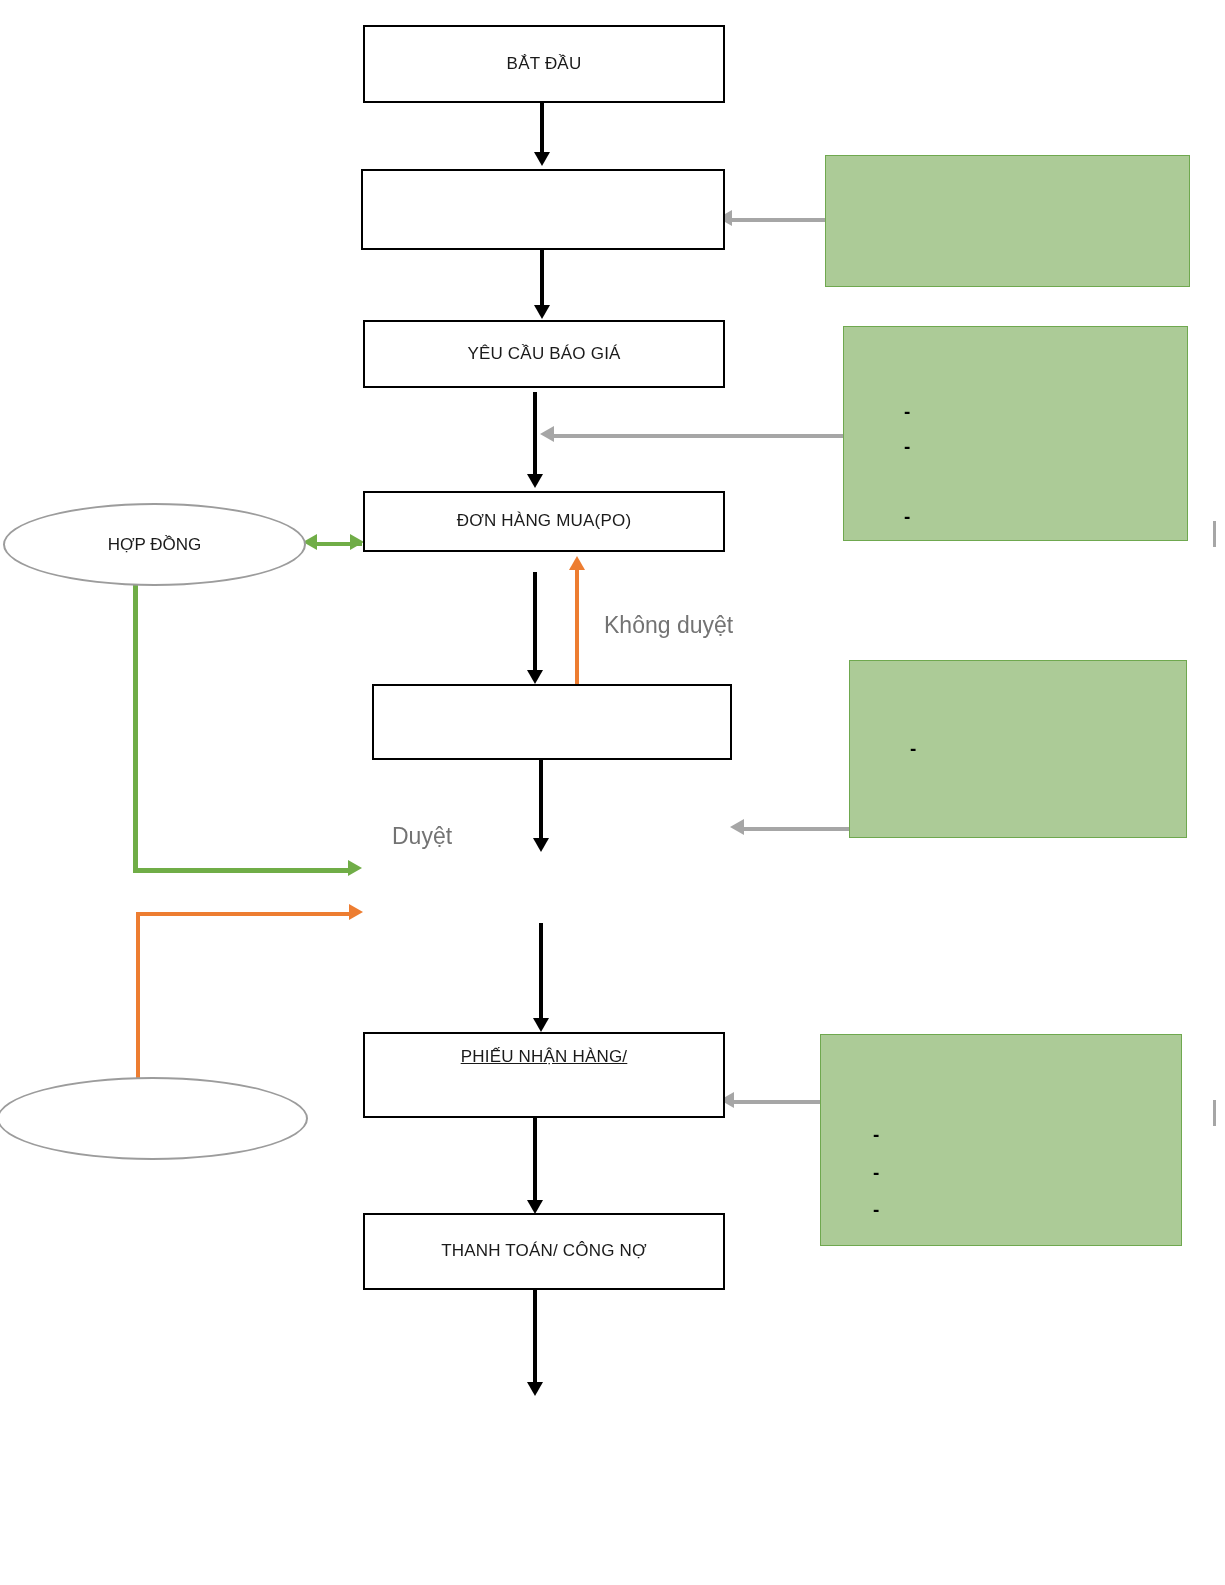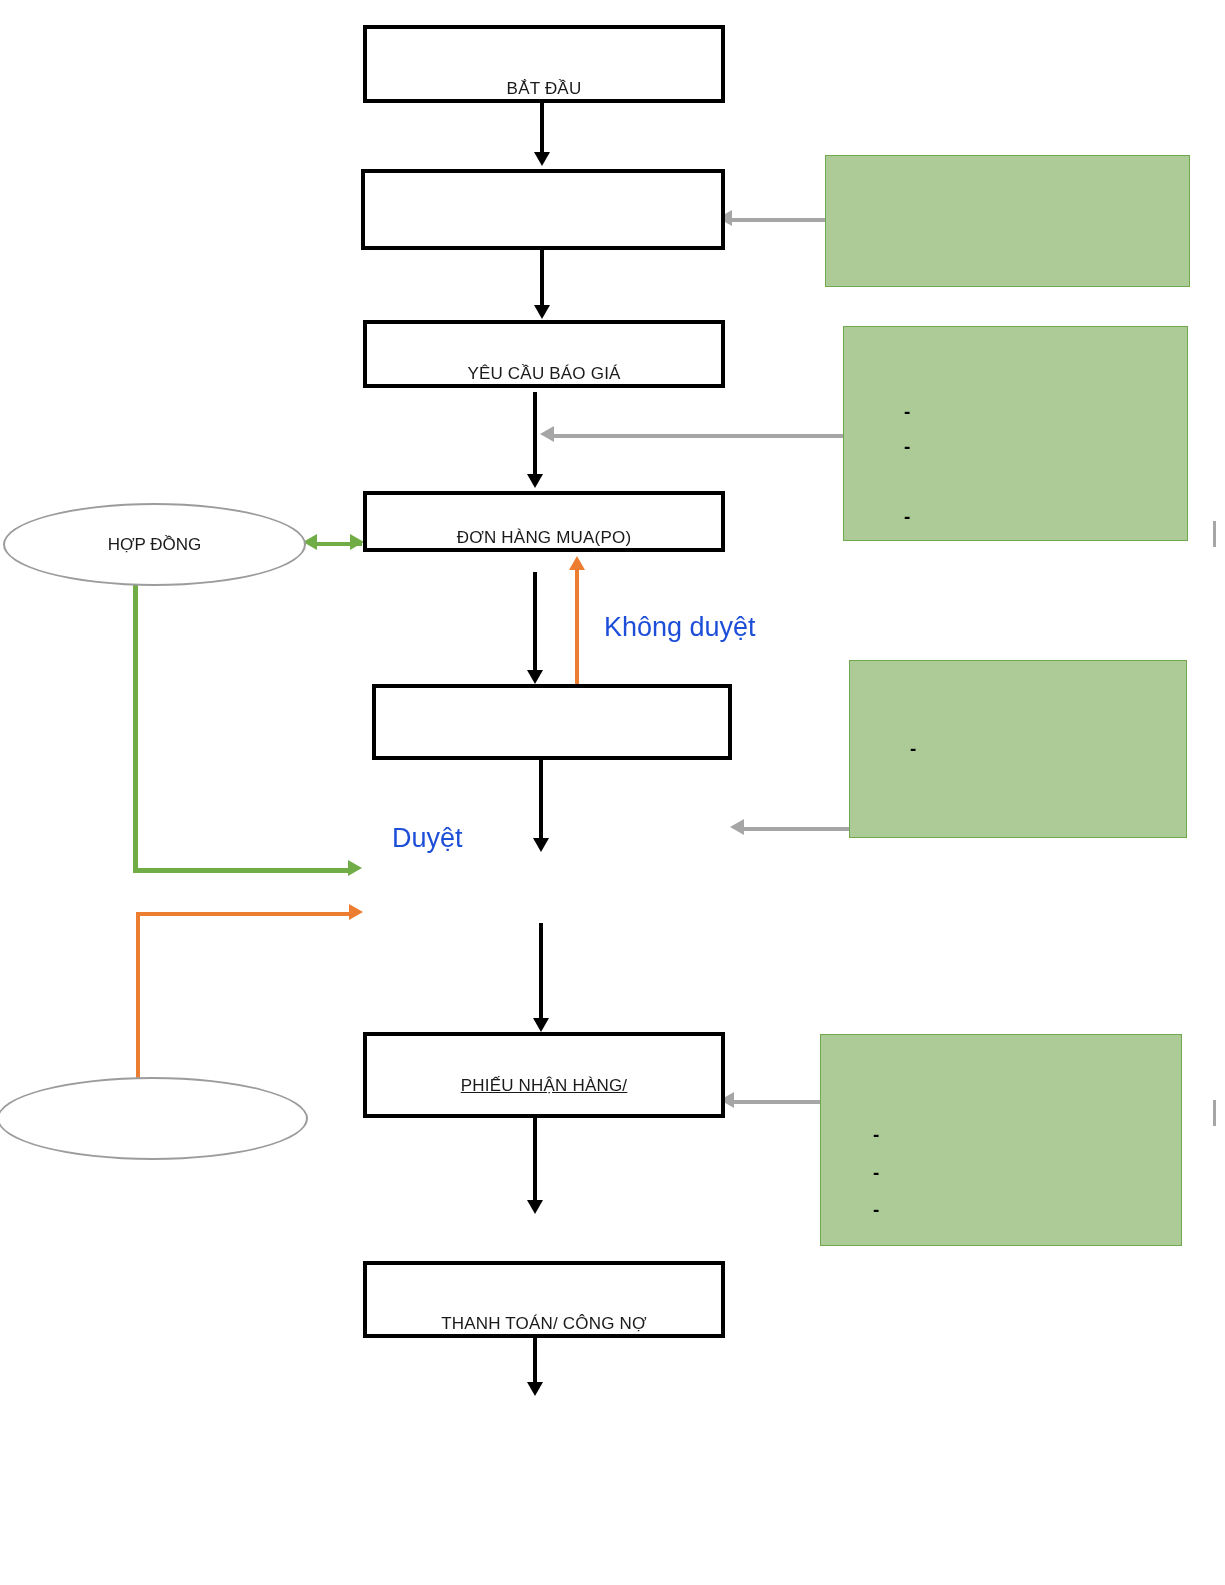--- a/index.html
+++ b/index.html
@@ -14,24 +14,24 @@
     position: relative;
     width: 1225px;
     height: 1585px;
     background: #ffffff;
     overflow: hidden;
   }
   
   .pbox {
     position: absolute;
     box-sizing: border-box;
-    border: 4px solid #000000;
+    border: 2px solid #000000;
     background: #ffffff;
     display: flex;
-    align-items: flex-end;
+    align-items: center;
     justify-content: center;
     text-align: center;
     color: #1a1a1a;
     font-size: 17px;
     letter-spacing: .2px;
     z-index: 6;
   }
   .pbox span { display: block; line-height: 1.2; }
 
   
@@ -86,22 +86,22 @@
     z-index: 5;
   }
   .ah-down { border-left: 8px solid transparent; border-right: 8px solid transparent; }
   .ah-up   { border-left: 8px solid transparent; border-right: 8px solid transparent; }
   .ah-left { border-top: 8px solid transparent; border-bottom: 8px solid transparent; }
   .ah-right{ border-top: 8px solid transparent; border-bottom: 8px solid transparent; }
 
   
   .flabel {
     position: absolute;
-    color: #1d4ed8;
-    font-size: 27px;
+    color: #737373;
+    font-size: 23px;
     white-space: nowrap;
     z-index: 7;
   }
   .edge-tick {
     position: absolute;
     width: 3px;
     background: #a6a6a6;
     z-index: 3;
   }
 </style>
@@ -205,21 +205,21 @@
 
   <div class="pbox" style="left:372px; top:684px; width:360px; height:76px;">
     <span></span>
   </div>
 
 
   <div class="pbox" style="left:363px; top:1032px; width:362px; height:86px;text-decoration:underline;">
     <span style="position:relative; top:-18px;">PHIẾU NHẬN HÀNG/</span>
   </div>
 
-  <div class="pbox" style="left:363px; top:1213px; width:362px; height:77px;margin-top:48px;">
+  <div class="pbox" style="left:363px; top:1213px; width:362px; height:77px;">
     <span>THANH TOÁN/ CÔNG NỢ</span>
   </div>
 
   <div class="ellipse" style="left:3px; top:503px; width:303px; height:83px;">
     <span>HỢP ĐỒNG</span>
   </div>
 
   <div class="ellipse" style="left:-3px; top:1077px; width:311px; height:83px;">
     <span></span>
   </div>

